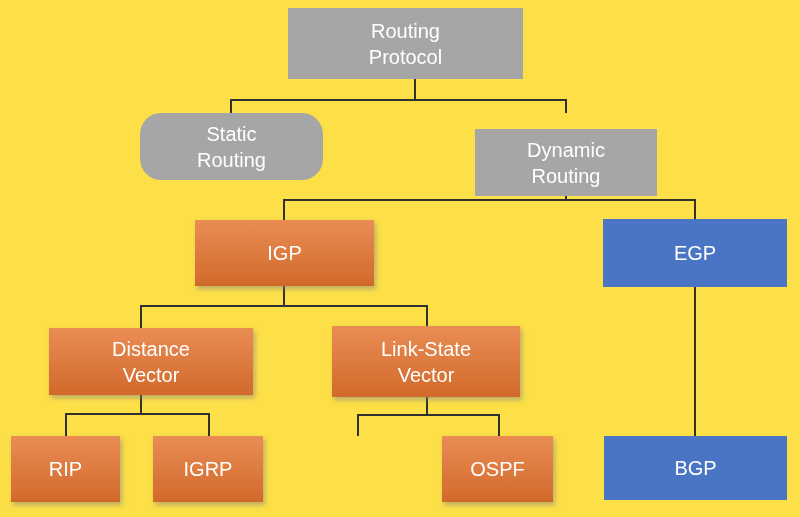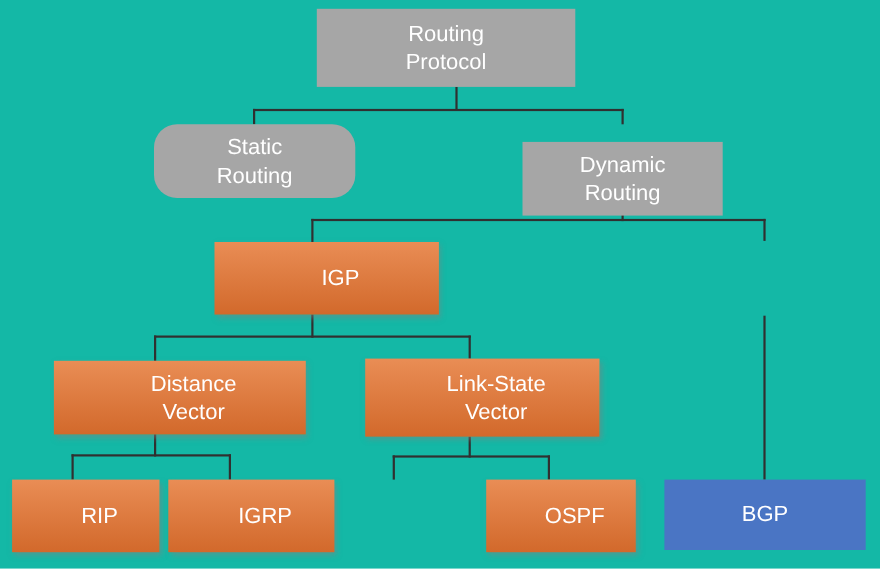--- a/index.html
+++ b/index.html
@@ -1,43 +1,42 @@
 <!DOCTYPE html>
 <html style="--gray: #A6A6A6; --orange_top: #E98D55; --orange_bottom: #D2692B; --blue: #4A75C4; --line: #303030; --text: #FFFFFF; --background: #FFFFFF;"><head>
 <meta charset="utf-8">
 <style>
   html,body{margin:0;padding:0;background:#ffffff;}
   #canvas{
-    position:relative;width:800px;height:517px;background:#14b8a6;
+    position:relative;width:800px;height:517px;background:#fde047;
     font-family:"Liberation Sans","DejaVu Sans",sans-serif;overflow:hidden;
   }
   .box{
     position:absolute;display:flex;align-items:center;justify-content:center;
     text-align:center;color:#ffffff;font-size:20px;line-height:1.3;
     white-space:pre-line;user-select:none;
   }
   .gray{background:var(--gray,#A6A6A6);}
   .orange{
     background:linear-gradient(180deg,var(--orange_top,#E98D55) 0%,var(--orange_bottom,#D2692B) 100%);
     box-shadow:2px 3px 5px rgba(130,130,130,0.55);
-    padding-left:25px;
   }
   .blue{background:var(--blue,#4A75C4);}
   .line{position:absolute;background:var(--line,#303030);}
 
   
   #n-routing-protocol{left:288px;top:8px;width:235px;height:71px;}
   #n-static-routing  {left:140px;top:113px;width:183px;height:67px;border-radius:21px;}
   #n-dynamic-routing {left:475px;top:113px;width:182px;height:67px;margin-top:16px;}
   #n-igp             {left:195px;top:220px;width:179px;height:66px;}
   #n-egp             {left:603px;top:219px;width:184px;height:68px;}
   #n-distance-vector {left:49px;top:328px;width:204px;height:67px;}
   #n-link-state-vector{left:332px;top:326px;width:188px;height:71px;}
   #n-rip             {left:11px;top:436px;width:109px;height:66px;}
-  #n-igrp            {left:153px;top:436px;width:126px;height:66px;text-align:center;}
+  #n-igrp            {left:153px;top:436px;width:110px;height:66px;text-align:center;}
   #n-eigrp           {left:303px;top:436px;width:109px;height:66px;}
   #n-ospf            {left:442px;top:436px;width:111px;height:66px;text-align:right;}
   #n-bgp             {left:604px;top:436px;width:183px;height:64px;}
 
   
   #c1v {left:414px;top:79px;width:2px;height:21px;}
   #c1h {left:230px;top:99px;width:337px;height:2px;}
   #c1va{left:230px;top:99px;width:2px;height:14px;}
   #c1vb{left:565px;top:99px;width:2px;height:14px;}
 
@@ -95,20 +94,21 @@
 
   <div class="line" id="c6v"></div>
 
   <div class="box gray" id="n-routing-protocol">Routing
 Protocol</div>
   <div class="box gray" id="n-static-routing">Static
 Routing</div>
   <div class="box gray" id="n-dynamic-routing">Dynamic
 Routing</div>
   <div class="box orange" id="n-igp">IGP</div>
+  <div class="box blue" id="n-egp">EGP</div>
   <div class="box orange" id="n-distance-vector">Distance
 Vector</div>
   <div class="box orange" id="n-link-state-vector">Link-State
 Vector</div>
   <div class="box orange" id="n-rip">RIP</div>
   <div class="box orange" id="n-igrp">IGRP</div>
   <div class="box orange" id="n-ospf">OSPF</div>
   <div class="box blue" id="n-bgp">BGP</div>
 
 </div>

